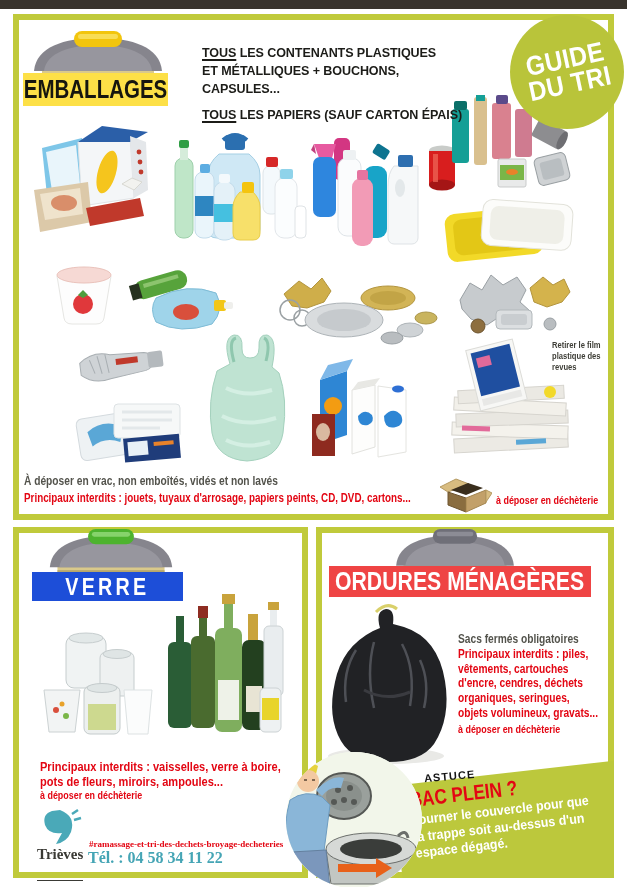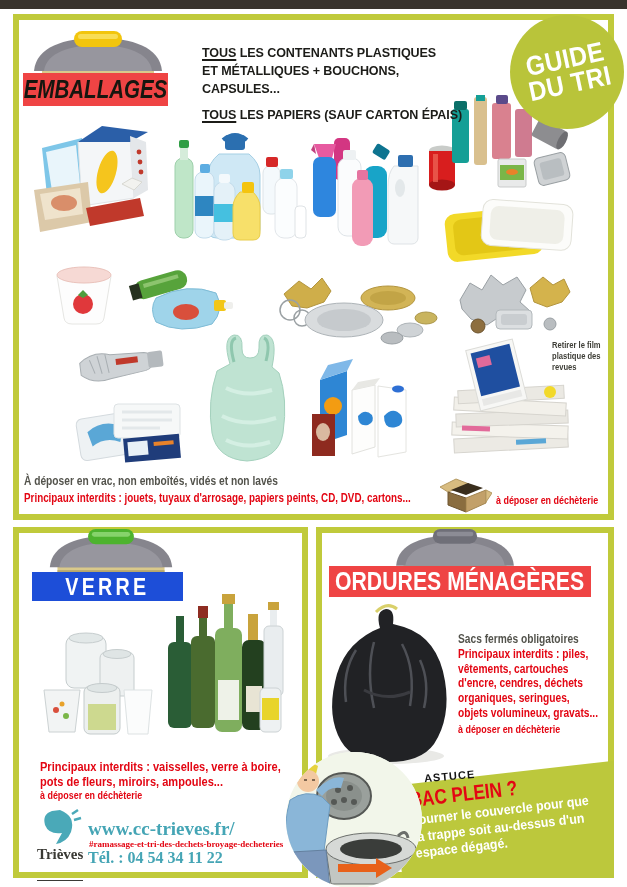--- a/index.html
+++ b/index.html
@@ -5,21 +5,21 @@
   html,body{margin:0;padding:0;background:#fff;}
   .page{position:relative;width:627px;height:887px;background:#fff;overflow:hidden;
         font-family:"Liberation Sans",sans-serif;}
   .abs{position:absolute;}
   .gbox{position:absolute;border:6px solid #c0ca3b;background:#fff;box-sizing:border-box;z-index:1;}
   .topbar{position:absolute;left:0;top:0;width:627px;height:9px;background:#39342e;z-index:5;}
   .z2{z-index:2}.z3{z-index:3}
 
   .badge{display:flex;align-items:center;justify-content:center;font-weight:700;z-index:3;}
   .badge>span{display:inline-block;white-space:nowrap;transform:scaleX(.82);transform-origin:center;}
-  .badge-yellow{background:#ef4444;color:#16160f;font-style:italic;}
+  .badge-yellow{background:#fde047;color:#16160f;}
   .badge-green{background:#1d4ed8;color:#fff;}
   .badge-black{background:#ef4444;color:#fff;}
 
   .guide-circle{position:absolute;left:510px;top:15px;width:114px;height:114px;border-radius:50%;
     background:#b9c43a;z-index:4;display:flex;align-items:center;justify-content:center;}
   .guide-circle .txt{transform:rotate(-12deg) scaleX(.9);color:#fff;font-weight:700;font-size:27px;
     line-height:.92;text-align:center;letter-spacing:.5px;}
 
   .rule{position:absolute;font-weight:700;color:#1c1c18;font-size:13.5px;line-height:1.32;
     transform:scaleX(.93);transform-origin:left top;letter-spacing:-.1px;z-index:3;}
@@ -351,23 +351,22 @@
   </div>
   <div class="abs z3 red" style="left:40px;top:789px;font-size:10.5px;">
     <span class="sxl">à déposer en déchèterie</span>
   </div>
 
   <svg class="abs z3" style="left:42px;top:808px;" width="40" height="40" viewBox="0 0 40 40">
     <path d="M18 2 q16 6 11 22 q-4 10 -15 12 l6 -11 q-13 2 -17 -8 q-3 -11 7 -14 z" fill="#4aa9b8"></path>
     <path d="M30 6 l6 -4 M32 12 l7 -2" stroke="#4aa9b8" stroke-width="2.5" fill="none"></path>
   </svg>
   <div class="abs z3 serif" style="left:37px;top:846px;font-size:15px;font-weight:700;color:#3a3a35;border-bottom:1.5px solid #3a3a35;padding-bottom:17px;">Trièves</div>
-  <div class="abs z3 serif teal" style="left:88px;top:818px;font-size:19px;font-weight:700;">www.cc-trieves.fr/</div>
   <div class="abs z3 serif" style="left:89px;top:839px;font-size:9px;font-weight:700;color:#e30613;">#ramassage-et-tri-des-dechets-broyage-decheteries</div>
-  <div class="abs z3 serif teal" style="left:88px;top:849px;font-size:16px;font-weight:700;">Tél. : 04 54 34 11 22</div>
+  <div class="abs z3 serif teal" style="left:88px;top:849px;font-size:16px;font-weight:700;">Tél. : 04 58 34 11 22</div>
 
   <svg class="abs z2" style="left:391px;top:528px;" width="128" height="46" viewBox="0 0 136 50">
     <rect x="12" y="40" width="112" height="9" fill="#d9c98b"></rect>
     <rect x="12" y="44" width="112" height="2" fill="#b7a76c"></rect>
     <path d="M4 41 C6 17 34 8 68 8 C102 8 130 17 132 41 Z" fill="#86858d"></path>
     <path d="M14 41 C16 23 40 15 68 15 C96 15 120 23 122 41 Z" fill="#97969e"></path>
     <rect x="44" y="1" width="48" height="16" rx="8" fill="#6f6f78"></rect>
     <rect x="48" y="4" width="40" height="5" rx="2.5" fill="#8c8c95"></rect>
   </svg>
   <div class="badge badge-black abs" style="left:329px;top:566px;width:262px;height:31px;font-size:25px;">

